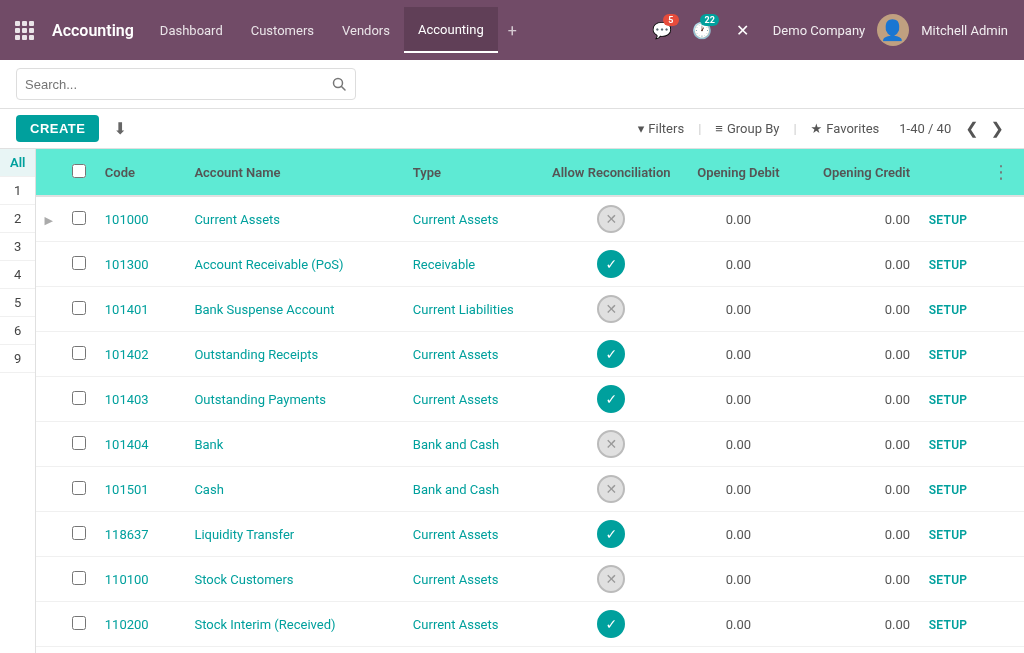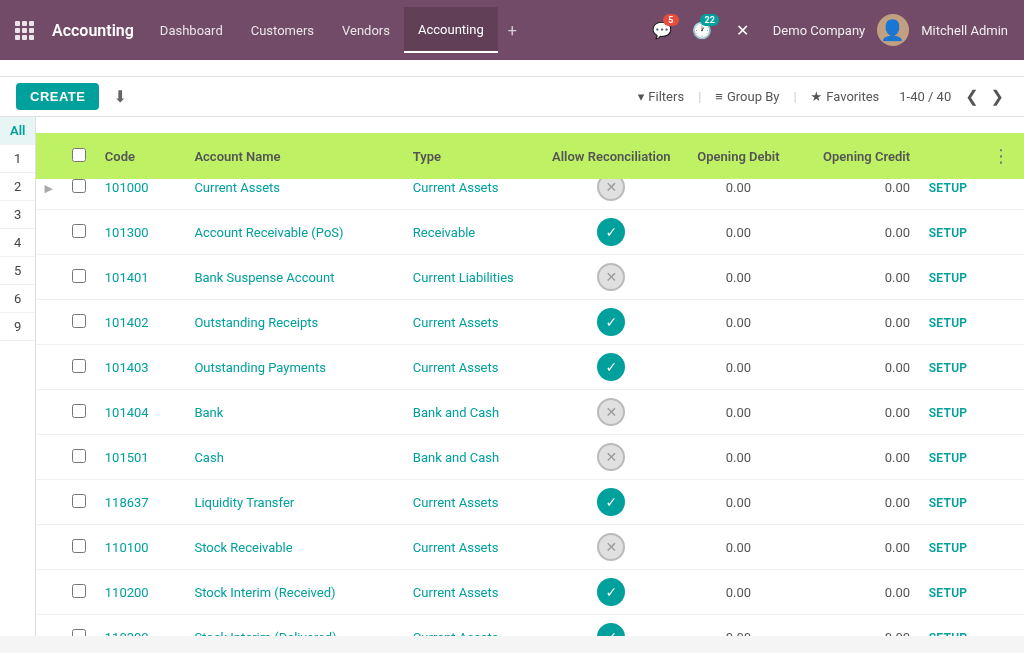--- a/index.html
+++ b/index.html
@@ -106,22 +106,22 @@
     }
 
     
     .table-container {
       background: white; overflow-y: auto; height: calc(653px - 46px - 44px - 44px);
     }
     table {
       width: 100%; border-collapse: collapse; font-size: 13px;
     }
     thead th {
-      background: #bef264; padding: 10px 8px; text-align: left; font-weight: 600; color: #555;
-      border-bottom: 2px solid #e0e0e0; white-space: nowrap; position: sticky; top: 16px; z-index: 1;
+      background: #5eead4; padding: 10px 8px; text-align: left; font-weight: 600; color: #555;
+      border-bottom: 2px solid #e0e0e0; white-space: nowrap; position: sticky; top: 0; z-index: 1;
     }
     tbody tr { border-bottom: 1px solid #f0f0f0; }
     tbody td { padding: 8px 8px; vertical-align: middle; }
 
     .col-expand { width: 20px; }
     .col-check { width: 36px; text-align: center; }
     .col-code { width: 90px; }
     .col-name { width: 220px; }
     .col-type { width: 140px; }
     .col-reconcile { width: 120px; text-align: center; }
@@ -214,20 +214,29 @@
     </div>
     <span class="topnav-company">Demo Company</span>
     <div class="topnav-avatar">
       <span style="font-size:20px;">👤</span>
     </div>
     <span class="topnav-user">Mitchell Admin</span>
   </div>
 </nav>
 
 <div class="breadcrumb-bar">
+  <div class="search-bar">
+    <input type="text" class="search-input" placeholder="Search..." style="">
+    <div class="search-icon-btn">
+      <svg width="14" height="14" viewBox="0 0 14 14" fill="none">
+          <circle cx="6" cy="6" r="4.5" stroke="#777" stroke-width="1.5"></circle>
+          <line x1="9.5" y1="9.5" x2="13" y2="13" stroke="#777" stroke-width="1.5" stroke-linecap="round"></line>
+        </svg>
+    </div>
+  </div>
 </div>
 
 <div class="toolbar">
   <button class="btn-create">CREATE</button>
   <button class="btn-icon" title="Download">
     <span>⬇</span>
   </button>
   <div class="toolbar-right">
     <div class="filter-btn">
       <span>▾</span>
@@ -513,21 +522,21 @@
   </tr>
           <tr>
     <td class="col-expand"></td>
     <td class="col-check">
       <input type="checkbox" style="">
     </td>
     <td class="col-code">
       <span class="code-link">110100</span>
     </td>
     <td class="col-name">
-      <span class="name-link">Stock Receivable</span>
+      <span class="name-link">Stock Customers</span>
     </td>
     <td class="col-type">
       <span class="type-text">Current Assets</span>
     </td>
     <td class="col-reconcile" style="text-align:center;">
       <div class="toggle-circle toggle-off">✕</div>
     </td>
     <td class="col-debit">
       <span class="debit-val">0.00</span>
     </td>

